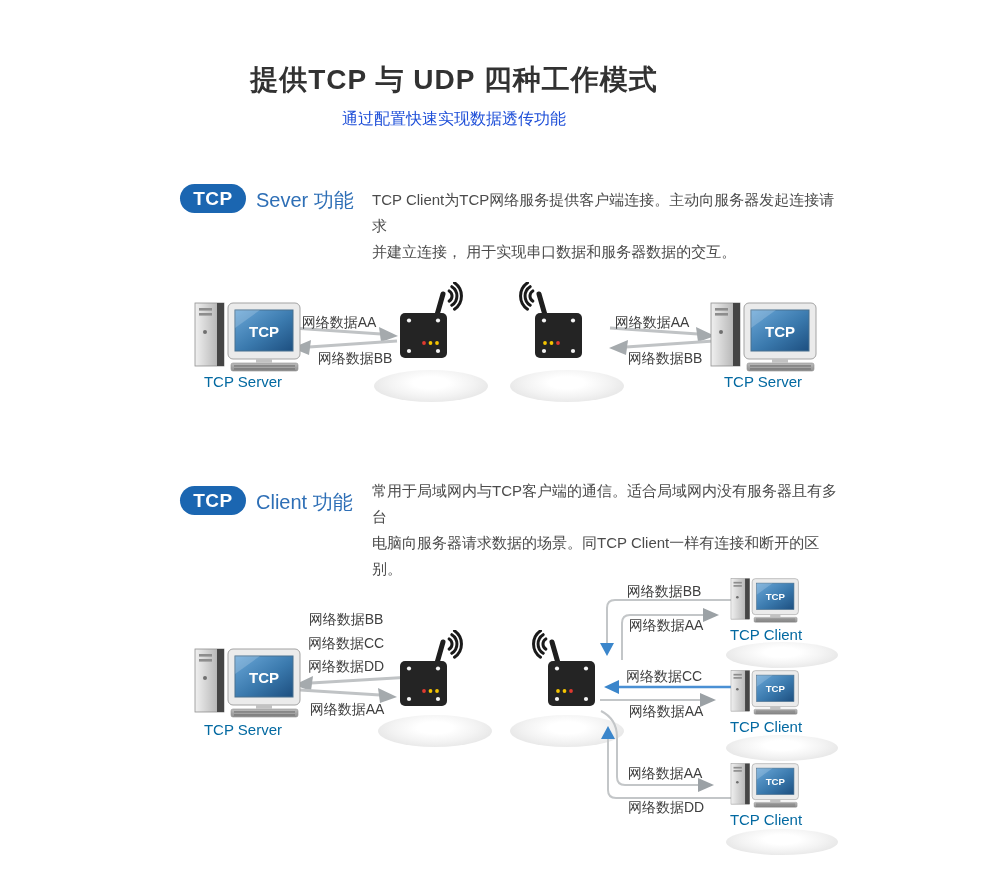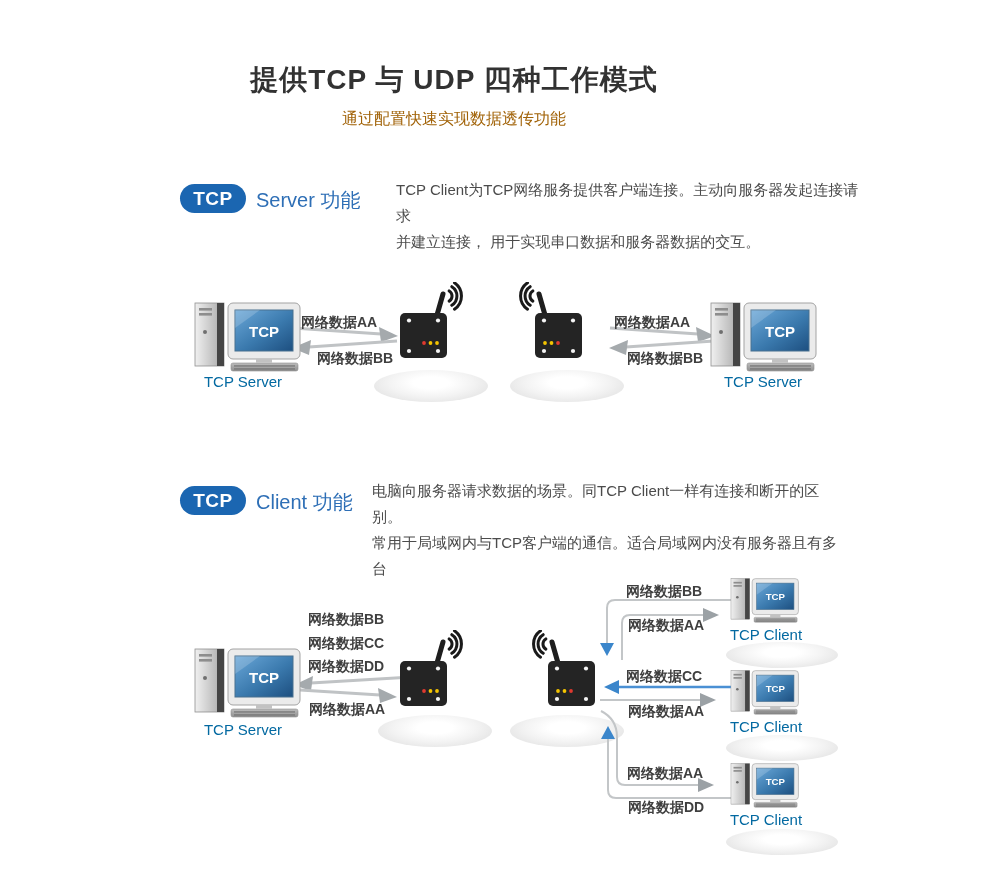--- a/index.html
+++ b/index.html
@@ -1,26 +1,26 @@
 <!DOCTYPE html>
 <html><head>
 <meta charset="utf-8">
 <style>
   html,body{margin:0;padding:0;background:#fff;}
   .canvas{position:relative;width:908px;height:876px;background:#ffffff;
           font-family:"Liberation Sans","DejaVu Sans",sans-serif;overflow:hidden;}
   .abs{position:absolute;}
   .page-title{left:0;right:0;top:61px;text-align:center;font-size:28px;font-weight:700;
               color:#323232;letter-spacing:1px;}
-  .page-subtitle{left:0;right:0;top:109px;text-align:center;font-size:16px;color:#a16207;}
+  .page-subtitle{left:0;right:0;top:109px;text-align:center;font-size:16px;color:#1d4ed8;}
   .badge{width:66px;height:29px;background:#1b66b1;border-radius:15px;color:#fff;
          font-weight:700;font-size:19px;text-align:center;line-height:29px;letter-spacing:.5px;}
   .sec-title{font-size:20px;color:#2e6fb6;}
   .desc{width:475px;font-size:15px;line-height:26px;color:#4b4b4b;}
-  .lbl{font-size:14px;color:#3f3f3f;white-space:nowrap;transform:translateX(-50%);z-index:3;font-weight:bold;}
+  .lbl{font-size:14px;color:#3f3f3f;white-space:nowrap;transform:translateX(-50%);z-index:3;}
   .cap{font-size:15px;color:#0369a1;white-space:nowrap;transform:translateX(-50%);z-index:3;}
   .shadow-e{border-radius:50%;z-index:0;
      background:radial-gradient(ellipse at 50% 40%, #ffffff 22%, #f3f3f3 52%, #e9e9e9 72%, rgba(255,255,255,0) 96%);}
   .icon-svg{z-index:2;}
   #arrows{left:0;top:0;z-index:1;pointer-events:none;}
   .gl{stroke:#c0c3c5;stroke-width:3;fill:none;}
   .gh{fill:#a5aaad;}
   .cl{stroke:#c3c6c8;stroke-width:2;fill:none;}
   .ch{fill:#9ba1a5;}
   .bl{stroke:#4a90d4;stroke-width:2.5;fill:none;}
@@ -83,33 +83,33 @@
       </symbol>
     </defs>
   </svg>
 
   <div class="abs page-title">提供TCP 与 UDP 四种工作模式</div>
   <div class="abs page-subtitle">通过配置快速实现数据透传功能</div>
 
   <div class="abs badge" style="left:180px;top:184px;">
     <span>TCP</span>
   </div>
-  <div class="abs sec-title" style="left:256px;top:187px;">Server 功能</div>
-  <div class="abs desc" style="left:372px;top:177px;margin-left:24px;">
+  <div class="abs sec-title" style="left:256px;top:187px;">Sever 功能</div>
+  <div class="abs desc" style="left:372px;top:187px;">
     <div>TCP Client为TCP网络服务提供客户端连接。主动向服务器发起连接请求</div>
     <div>并建立连接， 用于实现串口数据和服务器数据的交互。</div>
   </div>
 
   <div class="abs badge" style="left:180px;top:486px;">
     <span>TCP</span>
   </div>
   <div class="abs sec-title" style="left:256px;top:489px;">Client 功能</div>
   <div class="abs desc" style="left:372px;top:478px;">
+    <div>常用于局域网内与TCP客户端的通信。适合局域网内没有服务器且有多台</div>
     <div>电脑向服务器请求数据的场景。同TCP Client一样有连接和断开的区别。</div>
-    <div>常用于局域网内与TCP客户端的通信。适合局域网内没有服务器且有多台</div>
   </div>
 
   <div class="abs shadow-e" style="left:374px;top:370px;width:114px;height:32px;"></div>
   <div class="abs shadow-e" style="left:510px;top:370px;width:114px;height:32px;"></div>
   <div class="abs shadow-e" style="left:378px;top:715px;width:114px;height:32px;"></div>
   <div class="abs shadow-e" style="left:510px;top:715px;width:114px;height:32px;"></div>
   <div class="abs shadow-e" style="left:726px;top:642px;width:112px;height:26px;"></div>
   <div class="abs shadow-e" style="left:726px;top:735px;width:112px;height:26px;"></div>
   <div class="abs shadow-e" style="left:726px;top:829px;width:112px;height:26px;"></div>
 

